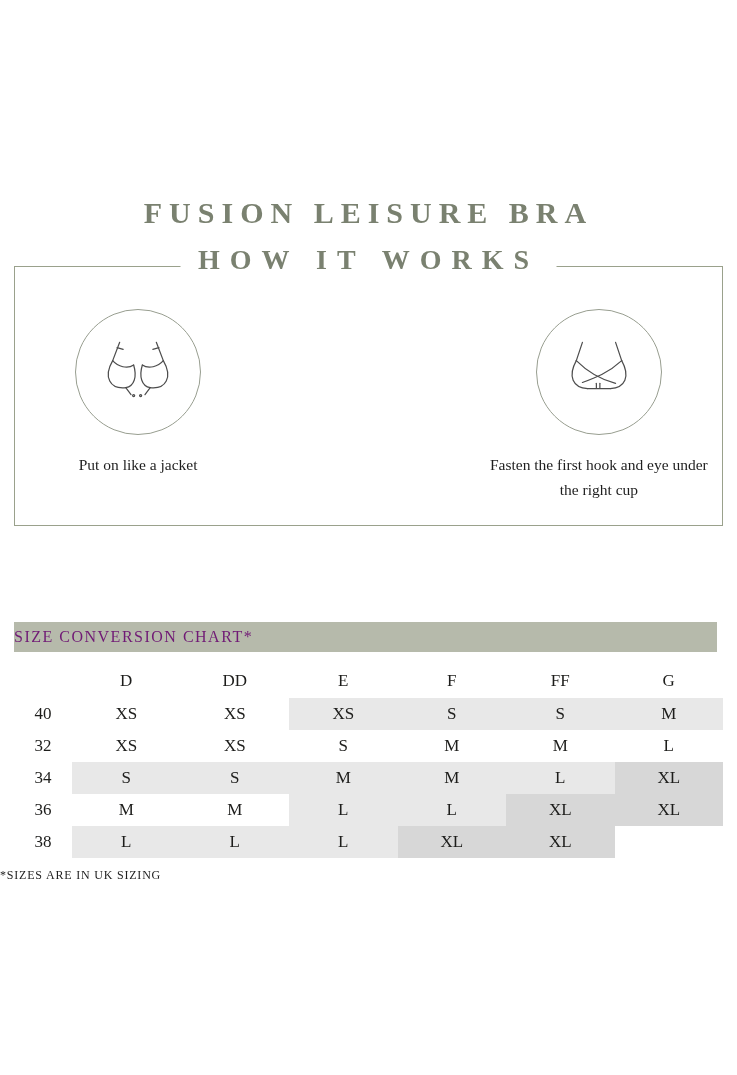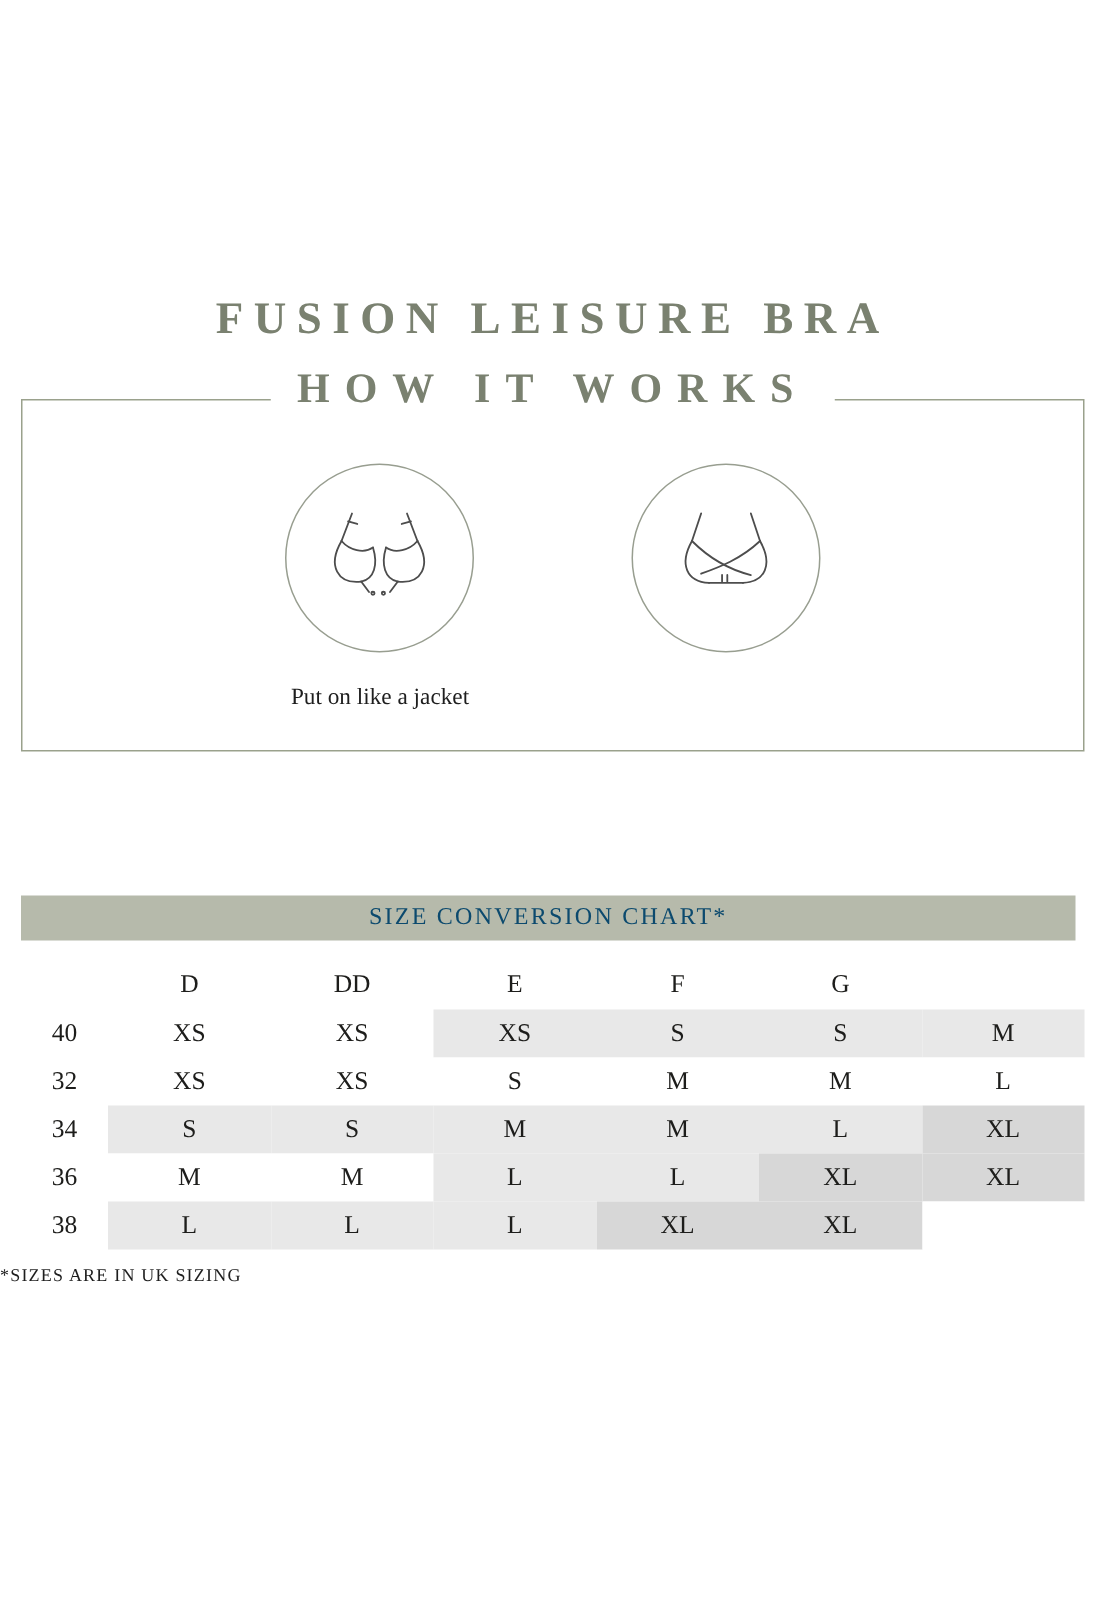--- a/index.html
+++ b/index.html
@@ -44,21 +44,21 @@
     background: #ffffff;
     padding: 0 18px;
     font-size: 28px;
     font-weight: 700;
     letter-spacing: 10px;
     color: #7a8170;
     white-space: nowrap;
   }
   .steps {
     display: flex;
-    justify-content: center;
+    justify-content: space-between;
     align-items: flex-start;
   }
   .step {
     width: 33.33%;
     display: flex;
     flex-direction: column;
     align-items: center;
   }
   .step-circle {
     width: 126px;
@@ -84,24 +84,23 @@
     max-width: 218px;
     color: #1e1e1e;
   }
 
   
   .chart-header {
     margin: 96px 20px 0 14px;
     height: 30px;
     line-height: 30px;
     background: #b6baab;
-    text-align: center;
     font-size: 16px;
     letter-spacing: 1.5px;
-    color: #0c4a6e;
+    color: #701a75;
   }
   .size-table {
     margin: 12px 14px 0 14px;
   }
   .t-row {
     display: grid;
     grid-template-columns: 58px repeat(6, 1fr);
   }
   .cell {
     height: 32px;
@@ -165,36 +164,38 @@
               <path d="M74 6 L81 27"></path>
             <path d="M29 27 C 19 45 25 58 42 59"></path>
             <path d="M81 27 C 91 45 85 58 68 59"></path>
             <path d="M42 59 L68 59"></path>
             <path d="M29 27 C 44 42 58 49 74 53"></path>
             <path d="M81 27 C 66 41 50 47 36 52"></path>
             <path d="M52 53 l0 5"></path>
               <path d="M56 53 l0 5"></path>
           </svg>
         </div>
+        <div class="step-caption">Fasten the first hook and eye under the right cup</div>
       </div>
 
 
     </div>
   </div>
 
   <div class="chart-header">SIZE CONVERSION CHART*</div>
 
   <div class="size-table">
 
     <div class="t-row t-head">
       <div class="cell"></div>
       <div class="cell">D</div>
       <div class="cell">DD</div>
       <div class="cell">E</div>
       <div class="cell">F</div>
+      <div class="cell">FF</div>
       <div class="cell">G</div>
     </div>
 
     <div class="t-row">
       <div class="cell">40</div>
       <div class="cell" data-shade="0">XS</div>
       <div class="cell" data-shade="0">XS</div>
       <div class="cell" data-shade="1">XS</div>
       <div class="cell" data-shade="1">S</div>
       <div class="cell" data-shade="1">S</div>

